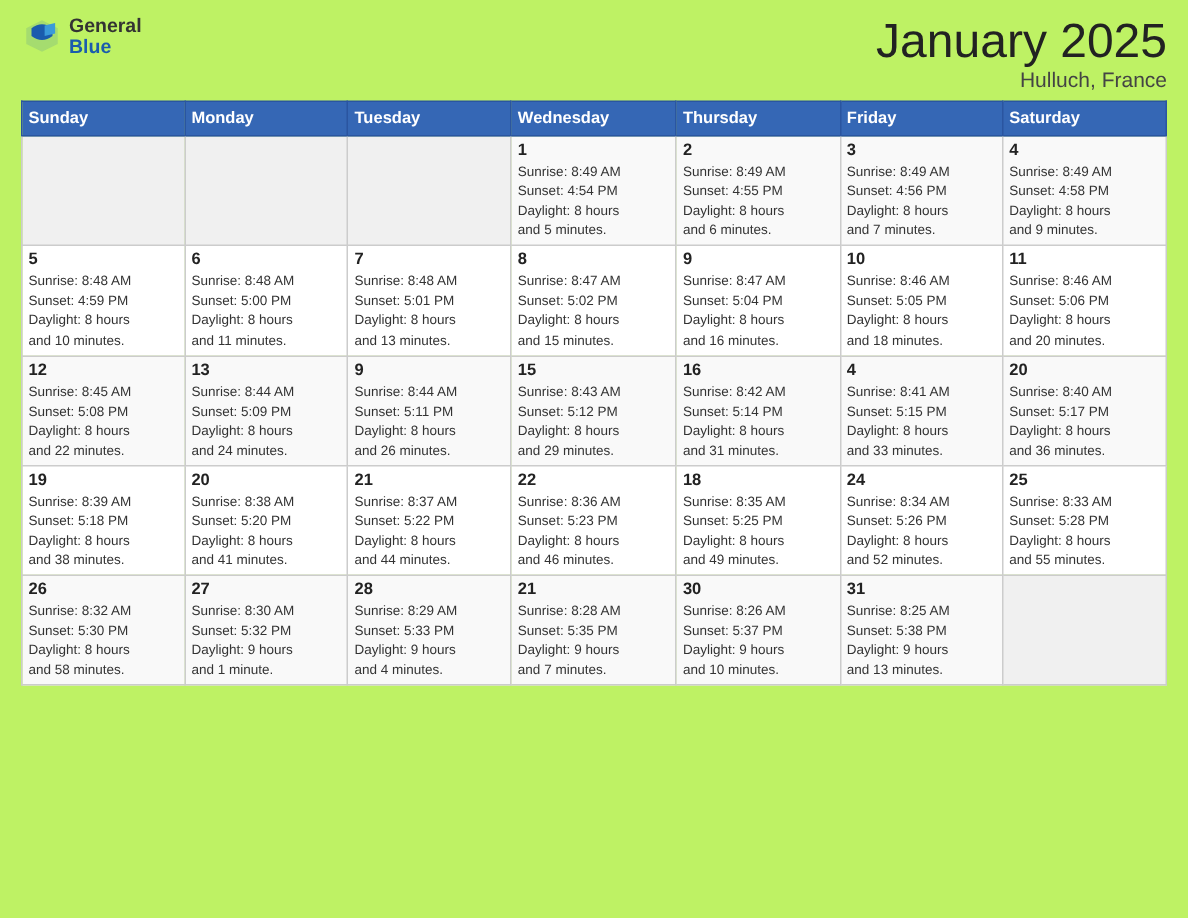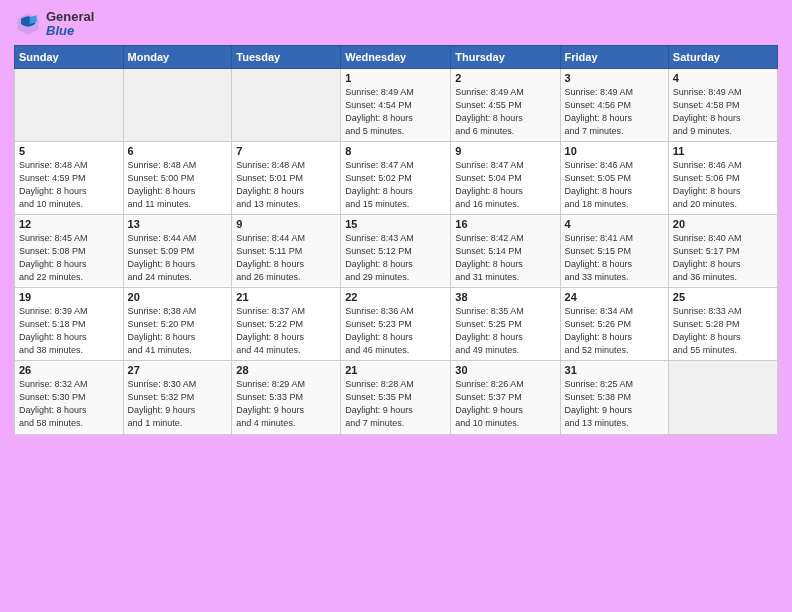--- a/index.html
+++ b/index.html
@@ -6,21 +6,21 @@
     body {
       font-family: Arial, sans-serif;
       background: #fff;
       width: 792px;
       height: 612px;
       overflow: hidden;
     }
     .page {
       width: 792px;
       height: 612px;
-      background: #f0abfc;
+      background: #bef264;
       padding: 10px 14px 10px 14px;
     }
     .header {
       display: flex;
       justify-content: space-between;
       align-items: flex-start;
       margin-bottom: 6px;
     }
     .logo {
       display: flex;
@@ -28,21 +28,21 @@
       gap: 4px;
     }
     .logo-text {
       display: flex;
       flex-direction: column;
       font-size: 13px;
       font-weight: bold;
       line-height: 1.1;
     }
     .logo-general { color: #333; }
-    .logo-blue { color: #1a5cad; font-style: italic; }
+    .logo-blue { color: #1a5cad; }
     .logo-icon {
       width: 28px;
       height: 28px;
     }
     .title-block {
       text-align: right;
     }
     .month-title {
       font-size: 32px;
       font-weight: normal;
@@ -103,20 +103,22 @@
         <polygon points="16,4 28,10 28,22 16,28 4,22 4,10" fill="#1a5cad" opacity="0.15"></polygon>
         <path d="M8 10 Q16 4 24 10 L24 16 Q16 22 8 16 Z" fill="#1a5cad"></path>
         <path d="M18 8 L26 6 L26 14 L18 16 Z" fill="#3a9ad9"></path>
       </svg>
       <div class="logo-text">
         <span class="logo-general">General</span>
         <span class="logo-blue">Blue</span>
       </div>
     </div>
     <div class="title-block">
+      <div class="month-title">January 2025</div>
+      <div class="location">Hulluch, France</div>
     </div>
   </div>
 
   <table class="calendar">
     <thead>
       <tr>
         <th>Sunday</th>
         <th>Monday</th>
         <th>Tuesday</th>
         <th>Wednesday</th>
@@ -218,21 +220,21 @@
           </td>
           <td>
             <div class="day-number">21</div>
             <div class="day-info">Sunrise: 8:37 AM<br>Sunset: 5:22 PM<br>Daylight: 8 hours<br>and 44 minutes.</div>
           </td>
           <td>
             <div class="day-number">22</div>
             <div class="day-info">Sunrise: 8:36 AM<br>Sunset: 5:23 PM<br>Daylight: 8 hours<br>and 46 minutes.</div>
           </td>
           <td>
-            <div class="day-number">38</div>
+            <div class="day-number">18</div>
             <div class="day-info">Sunrise: 8:35 AM<br>Sunset: 5:25 PM<br>Daylight: 8 hours<br>and 49 minutes.</div>
           </td>
           <td>
             <div class="day-number">24</div>
             <div class="day-info">Sunrise: 8:34 AM<br>Sunset: 5:26 PM<br>Daylight: 8 hours<br>and 52 minutes.</div>
           </td>
           <td>
             <div class="day-number">25</div>
             <div class="day-info">Sunrise: 8:33 AM<br>Sunset: 5:28 PM<br>Daylight: 8 hours<br>and 55 minutes.</div>
           </td>

